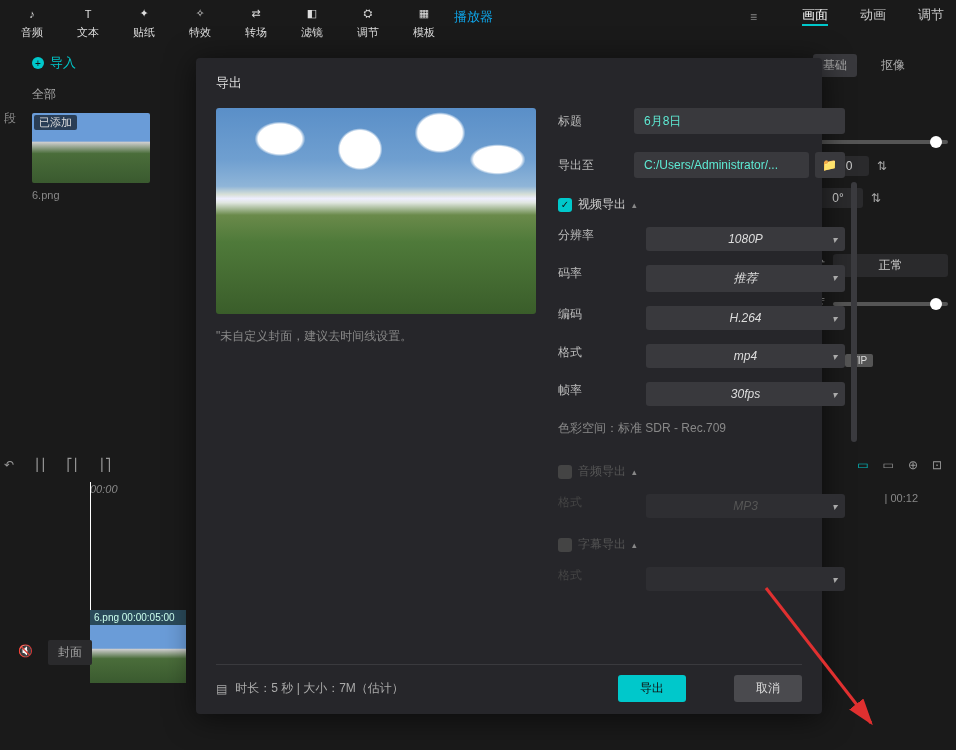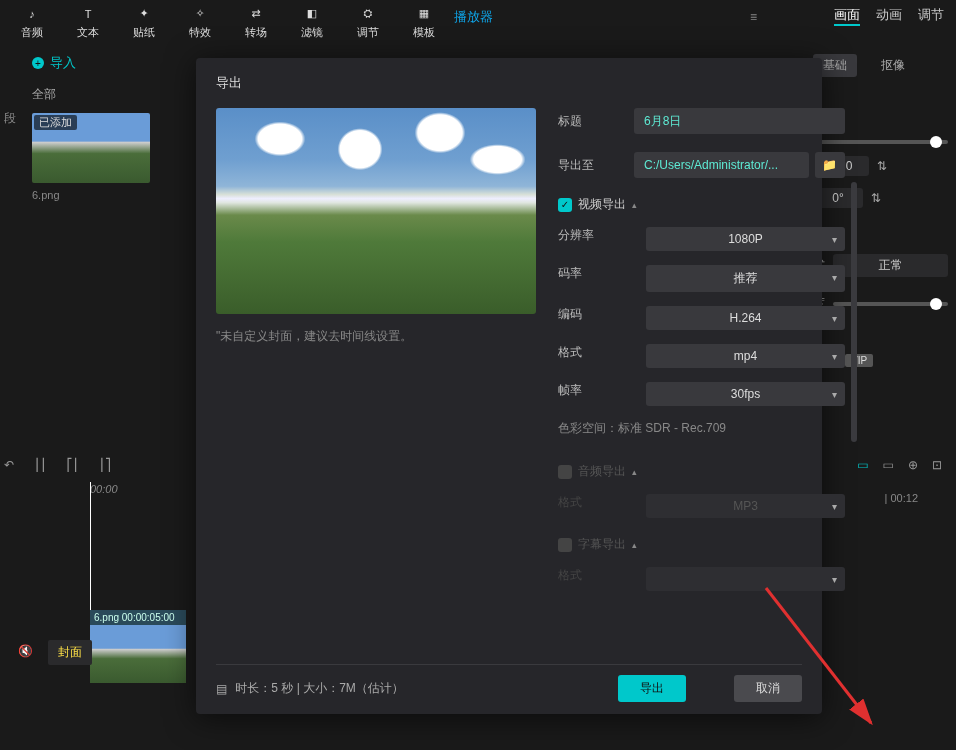--- a/index.html
+++ b/index.html
@@ -16,21 +16,21 @@
 
 .top-toolbar {
   display: flex; height: 44px; padding: 0 4px;
   background: #1a1a1a;
 }
 .tool-item {
   display: flex; flex-direction: column; align-items: center; justify-content: center;
   width: 56px; color: #ddd; font-size: 11px; gap: 2px;
 }
 .tool-item .ico { width: 18px; height: 18px; display: flex; align-items: center; justify-content: center; color: #ddd; }
-.top-right-tabs { position: absolute; top: 6px; right: 12px; display: flex; gap: 16px; font-size: 13px; }
+.top-right-tabs { position: absolute; top: 6px; right: 12px; display: flex; gap: 32px; font-size: 13px; }
 .top-right-tabs span.active { color: #fff; border-bottom: 2px solid #00c8cb; }
 .player-label { position: absolute; left: 454px; top: 8px; font-size: 13px; color: #0ea5e9; }
 .player-menu { position: absolute; left: 750px; top: 10px; color: #888; }
 
 
 .media-panel { position: absolute; left: 32px; top: 54px; width: 160px; }
 .import-btn { display: flex; align-items: center; gap: 6px; color: #00c8cb; font-size: 13px; }
 .import-dot { width: 12px; height: 12px; border-radius: 50%; background: #00c8cb; color: #111; display: flex; align-items: center; justify-content: center; font-size: 10px; }
 .all-label { margin-top: 14px; color: #aaa; }
 .thumb-card { margin-top: 10px; width: 118px; }
@@ -49,21 +49,21 @@
 .badge-vip { background: #555; color: #ddd; padding: 1px 6px; font-size: 10px; border-radius: 2px; }
 
 
 .timeline-tools { position: absolute; left: 4px; top: 458px; display: flex; gap: 20px; color: #999; }
 .timeline { position: absolute; left: 90px; top: 482px; right: 10px; }
 .playhead-time { color: #888; font-size: 11px; font-style: italic; }
 .playhead { position: absolute; left: 0; top: 0; width: 1px; height: 200px; background: #fff; }
 .clip { position: absolute; top: 128px; left: 0; width: 96px; }
 .clip-head { background: #2a4a5a; color: #cfe; font-size: 10px; padding: 2px 4px; }
 .clip-body { width: 96px; height: 58px; background: linear-gradient(#6a9cd8 40%, #ccc 42%, #4a6d3a 58%, #3a5a2f); }
-.cover-label { position: absolute; left: 48px; top: 640px; background: #2a2a2c; padding: 4px 10px; color: #fde047; border-radius: 2px; }
+.cover-label { position: absolute; left: 48px; top: 640px; background: #2a2a2c; padding: 4px 10px; color: #a3a3a3; border-radius: 2px; }
 .snd-icon { position: absolute; left: 18px; top: 644px; color: #777; }
 .time-mark { position: absolute; top: 492px; right: 38px; color: #888; font-size: 11px; }
 
 
 .modal {
   position: absolute; left: 196px; top: 58px; width: 626px; height: 656px;
   background: #26262a; border-radius: 4px; box-shadow: 0 4px 30px rgba(0,0,0,.6);
   padding: 16px 20px 14px 20px;
 }
 .modal-title { font-size: 13px; color: #ddd; margin-bottom: 16px; }
@@ -91,21 +91,21 @@
 .section-head { display: flex; align-items: center; gap: 6px; margin: 14px 0 14px 0; font-size: 12px; color: #ccc; }
 .section-head.dim { color: #555; }
 .chk { width: 14px; height: 14px; border-radius: 3px; background: #00c8cb; display: flex; align-items: center; justify-content: center; color: #111; font-size: 10px; }
 .chk.off { background: #444; }
 .tri { font-size: 9px; color: #888; }
 
 .select-row { display: flex; align-items: flex-start; margin-bottom: 14px; gap: 24px; }
 .select-row .form-label { width: 64px; }
 .select {
   flex: 1; background: #39393d; color: #ddd; padding: 5px 10px; border-radius: 3px;
-  text-align: center; position: relative; font-size: 12px;
+  text-align: center; position: relative; font-size: 12px; font-style: italic;
 }
 .select .caret { position: absolute; right: 8px; top: 7px; color: #aaa; font-size: 10px; }
 .select.dim { color: #555; background: #2e2e32; }
 .color-note { font-size: 12px; color: #888; margin-top: 4px; }
 
 .scroll-track { position: absolute; right: -12px; top: 74px; width: 6px; height: 260px; background: #3a3a3e; border-radius: 3px; }
 
 
 .arrow-svg { position: absolute; left: 560px; top: 520px; pointer-events: none; }
 

